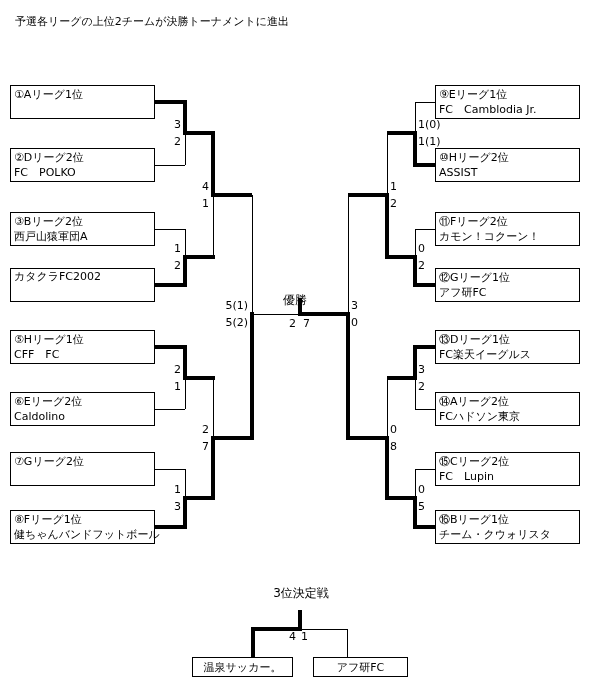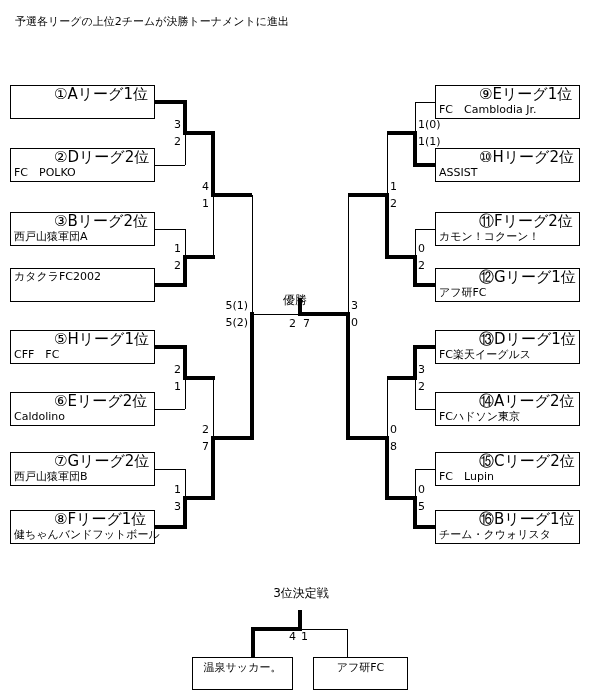--- a/index.html
+++ b/index.html
@@ -1,28 +1,28 @@
 <!DOCTYPE html>
 <html><head>
 <meta charset="utf-8">
 <style>
   html,body{margin:0;padding:0;background:#fff;}
   #stage{position:relative;width:600px;height:700px;background:#ffffff;overflow:hidden;
          font-family:"DejaVu Sans","Liberation Sans",sans-serif;color:#000;}
   .ln{position:absolute;background:#000;}
   .tbox{position:absolute;width:145px;height:34px;border:1px solid #000;background:#fff;box-sizing:border-box;}
-  .tbox .seed{font-size:15px;line-height:15px;padding:1px 0 0 3px;white-space:nowrap;margin-left:40px;}
+  .tbox .seed{font-size:11px;line-height:15px;padding:1px 0 0 3px;white-space:nowrap;}
   .tbox .tname{font-size:11px;line-height:15px;padding:0 0 0 3px;white-space:nowrap;}
   .score{position:absolute;font-size:11px;line-height:13px;height:13px;white-space:nowrap;}
   .sr{width:40px;text-align:right;}
   .sl{width:48px;text-align:left;}
   .lab{position:absolute;font-size:12px;line-height:14px;white-space:nowrap;}
   .center{text-align:center;}
   #note{position:absolute;left:15px;top:14px;font-size:11px;white-space:nowrap;}
-  .sbox{position:absolute;height:33px;border:1px solid #000;background:#fff;box-sizing:border-box;
+  .sbox{position:absolute;height:20px;border:1px solid #000;background:#fff;box-sizing:border-box;
         font-size:11px;line-height:19px;text-align:center;white-space:nowrap;}
 </style>
 </head>
 <body>
 
 <div id="stage">
 
   <div id="note">予選各リーグの上位2チームが決勝トーナメントに進出</div>
 
   <div class="tbox" style="left:10px;top:85px">
@@ -42,21 +42,20 @@
   <div class="tbox" style="left:10px;top:330px">
       <div class="seed">⑤Hリーグ1位</div>
       <div class="tname">CFF　FC</div>
     </div>
   <div class="tbox" style="left:10px;top:392px">
       <div class="seed">⑥Eリーグ2位</div>
       <div class="tname">Caldolino</div>
     </div>
   <div class="tbox" style="left:10px;top:452px">
       <div class="seed">⑦Gリーグ2位</div>
-      <div class="tname">西戸山猿軍団B</div>
     </div>
   <div class="tbox" style="left:10px;top:510px">
       <div class="seed">⑧Fリーグ1位</div>
       <div class="tname">健ちゃんバンドフットボール</div>
     </div>
 
   <div class="tbox" style="left:435px;top:85px">
       <div class="seed">⑨Eリーグ1位</div>
       <div class="tname">FC　Camblodia Jr.</div>
     </div>

